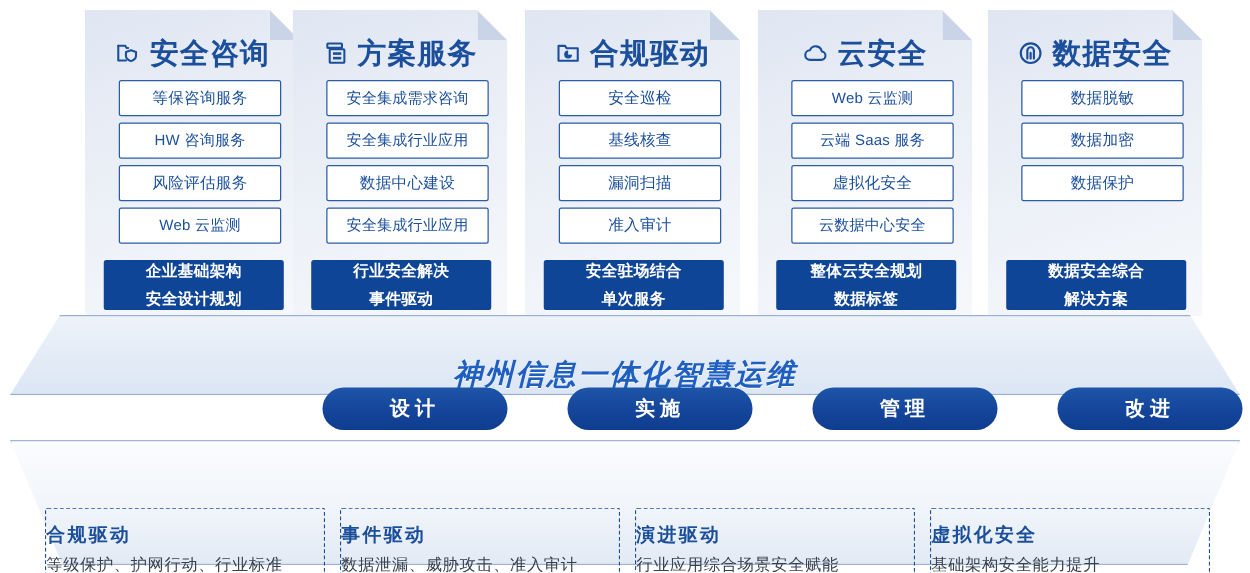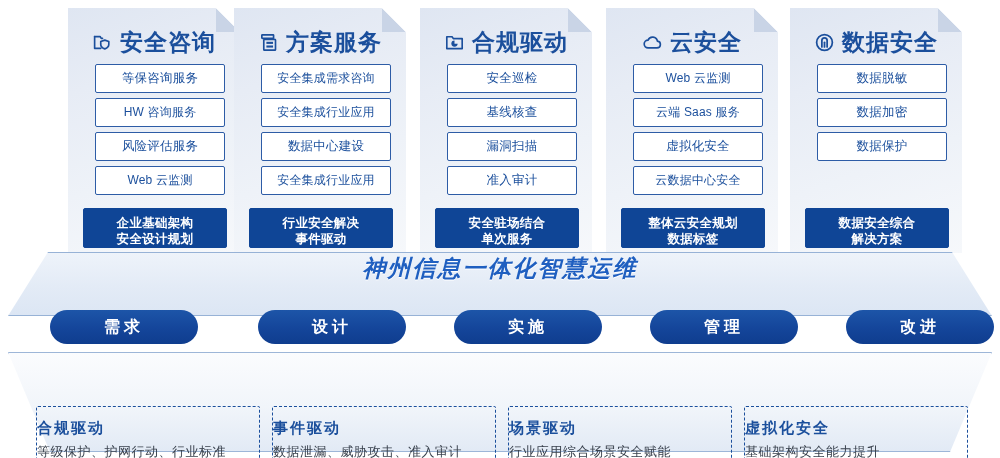--- a/index.html
+++ b/index.html
@@ -39,32 +39,32 @@
   .item{
     height:27px;margin-bottom:5px;background:#ffffff;
     border:1.3px solid #2d5ca6;border-radius:2px;
     display:flex;align-items:center;justify-content:center;
     font-size:12.5px;color:#1b4f9c;white-space:nowrap;letter-spacing:.2px;margin-left:12px;
   }
   .item.wide{font-size:12px;}
   .footer-box{
     position:absolute;left:15px;top:200px;width:142px;height:38px;
     background:#0f4596;border:1px solid #0f4596;border-radius:2px;
-    display:flex;flex-direction:column;align-items:center;justify-content:flex-end;
+    display:flex;flex-direction:column;align-items:center;justify-content:space-between;
     color:#ffffff;font-size:12.5px;font-weight:bold;line-height:16px;letter-spacing:.3px;
   }
 
   
   #banner{
     position:absolute;left:8px;top:252px;width:984px;height:64px;
     background:linear-gradient(180deg,#eef3fa 0%,#e3ebf6 55%,#dce6f4 100%);
     border:1px solid #97b2d6;box-sizing:border-box;
     -webkit-clip-path:polygon(40px 0, calc(100% - 40px) 0, 100% 100%, 0 100%);
     clip-path:polygon(40px 0, calc(100% - 40px) 0, 100% 100%, 0 100%);
-    display:flex;align-items:flex-start;justify-content:center;
+    display:flex;align-items:flex-end;justify-content:center;
   }
   #banner-title{
     font-size:23px;font-weight:bold;font-style:italic;color:#1f5fc0;letter-spacing:2px;
     text-shadow:0 1px 0 #ffffff;
   }
 
   
   #pills{position:absolute;left:0;top:310px;width:1000px;height:34px;}
   .pill{
     position:absolute;top:0;width:160px;height:34px;border-radius:17px;
@@ -215,23 +215,20 @@
           <span>解决方案</span>
         </div>
       </div>
     </div>
 
   <div id="banner">
     <span id="banner-title">神州信息一体化智慧运维</span>
   </div>
 
   <div id="pills">
-      <div class="pill" style="left: 50px; width: 148px;">
-        <span>需求</span>
-      </div>
       <div class="pill" style="left: 258px; width: 148px;">
         <span>设计</span>
       </div>
       <div class="pill" style="left: 454px; width: 148px;">
         <span>实施</span>
       </div>
       <div class="pill" style="left: 650px; width: 148px;">
         <span>管理</span>
       </div>
       <div class="pill" style="left: 846px; width: 148px;">
@@ -243,21 +240,21 @@
   <div id="drivers">
       <div class="driver" style="left: 36px; width: 222px;">
         <div class="driver-title">合规驱动</div>
         <div class="driver-sub">等级保护、护网行动、行业标准</div>
       </div>
       <div class="driver" style="left: 272px; width: 222px;">
         <div class="driver-title">事件驱动</div>
         <div class="driver-sub">数据泄漏、威胁攻击、准入审计</div>
       </div>
       <div class="driver" style="left: 508px; width: 222px;">
-        <div class="driver-title">场景驱动</div>
+        <div class="driver-title">演进驱动</div>
         <div class="driver-sub">行业应用综合场景安全赋能</div>
       </div>
       <div class="driver" style="left: 744px; width: 222px;">
         <div class="driver-title">虚拟化安全</div>
         <div class="driver-sub">基础架构安全能力提升</div>
       </div>
     </div>
 
 </div>
 

